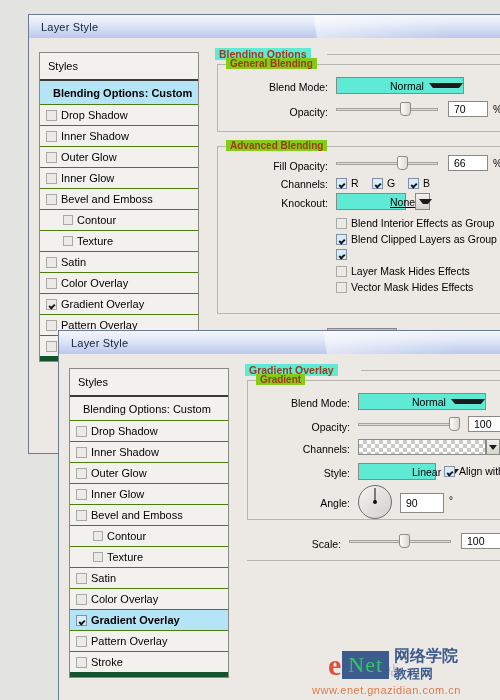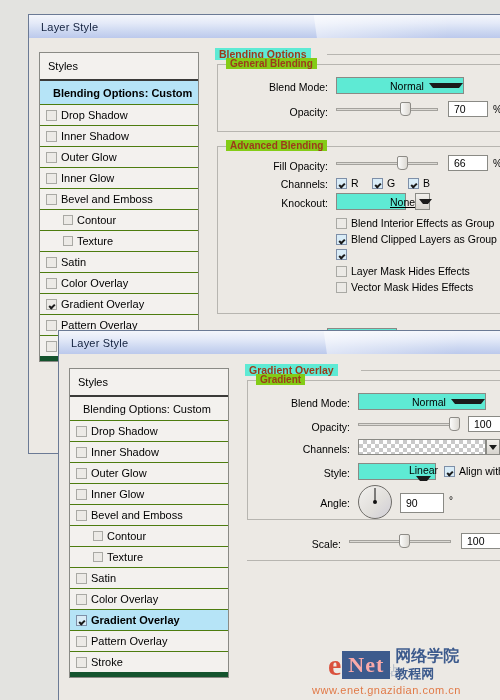--- a/index.html
+++ b/index.html
@@ -131,21 +131,21 @@
   .dial .dot{position:absolute;left:50%;top:50%;width:4px;height:4px;background:#111;border-radius:50%;transform:translate(-50%,-50%);}
 
   
   .wm{position:absolute;right:4px;bottom:2px;width:190px;height:62px;opacity:.92;}
   .wm .lg{position:absolute;left:22px;top:12px;display:flex;align-items:center;}
   .wm .e{
     font-size:30px;font-weight:bold;color:#d9452f;line-height:1;
     font-family:"Liberation Serif",serif;
   }
   .wm .net{
-    background:#2f4f86;color:#fca5a5;font-size:22px;font-weight:bold;
+    background:#2f4f86;color:#22c55e;font-size:22px;font-weight:normal;
     padding:1px 6px;margin-left:1px;letter-spacing:1px;
     font-family:"Liberation Serif",serif;
   }
   .wm .cn{
     margin-left:5px;color:#2f4f86;font-size:16px;font-weight:bold;line-height:1.05;
     font-family:"Liberation Serif",serif;
   }
   .wm .cn2{font-size:13px;}
   .wm .url{
     position:absolute;left:6px;bottom:2px;color:#e0703a;font-size:11px;
@@ -414,21 +414,21 @@
           <span>100</span>
         </div>
 
         <div class="lbl" style="left:30px;top:62px;width:72px;">Channels:</div>
         <div class="swatch" style="left:110px;top:58px;width:128px;height:16px;"></div>
         <div class="swatch-btn" style="left:238px;top:58px;height:16px;">
           <span class="caret"></span>
         </div>
 
         <div class="lbl" style="left:48px;top:86px;width:54px;">Style:</div>
-        <div class="combo" style="left:110px;top:82px;width:78px;height:17px;flex-direction:column;">
+        <div class="combo" style="left:110px;top:82px;width:78px;height:17px;">
           <span>Linear</span>
           <span class="arrow">
               <span class="caret"></span>
             </span>
         </div>
         <div class="chk" style="left:196px;top:84px;">
           <span class="cb on blue"></span>
           <span>Align with Layer</span>
         </div>
 

